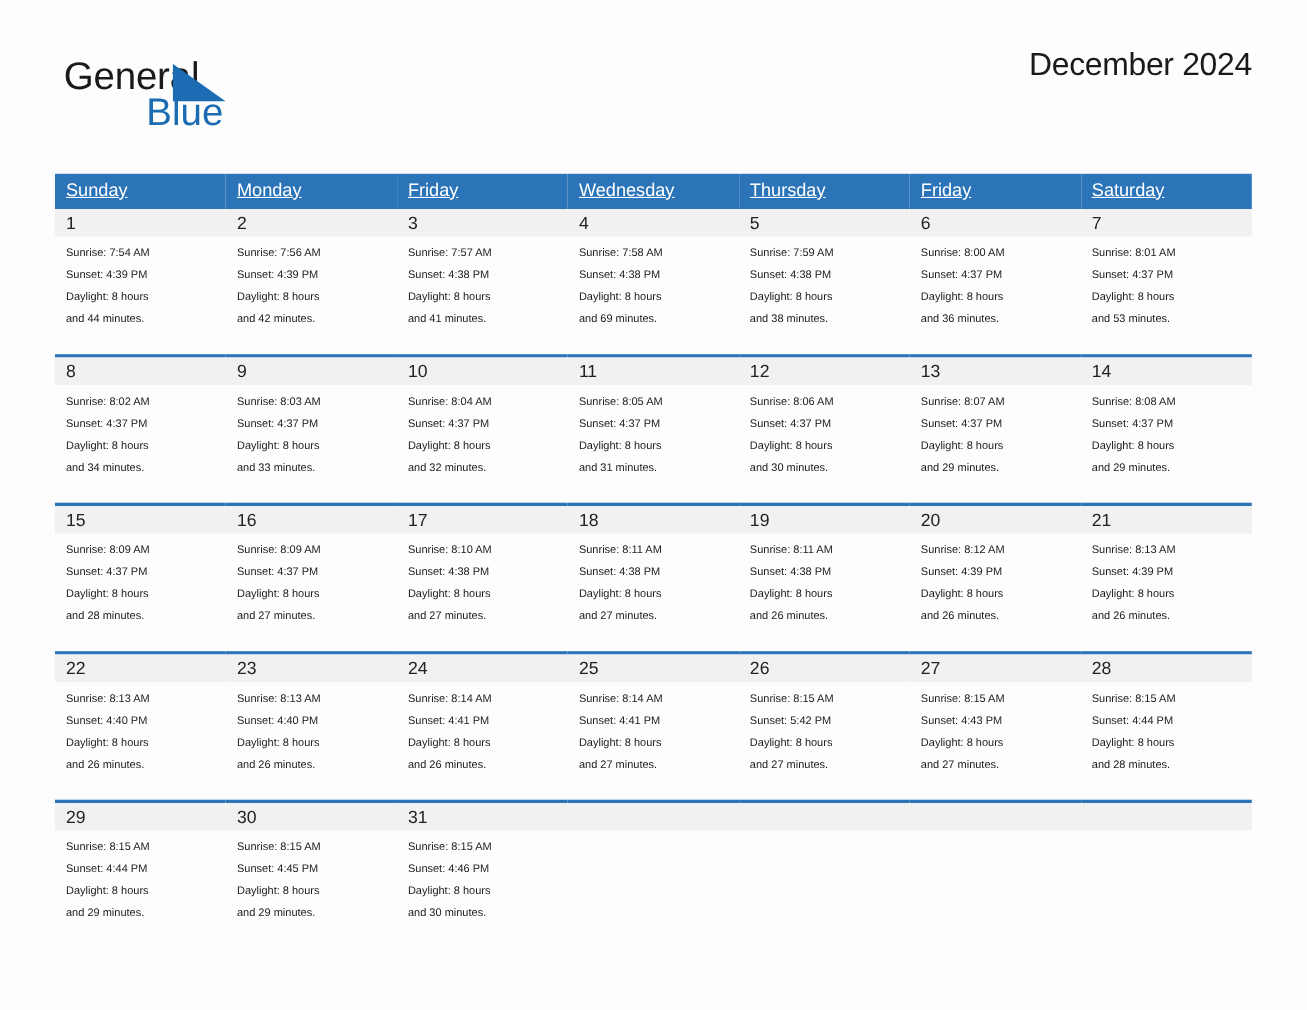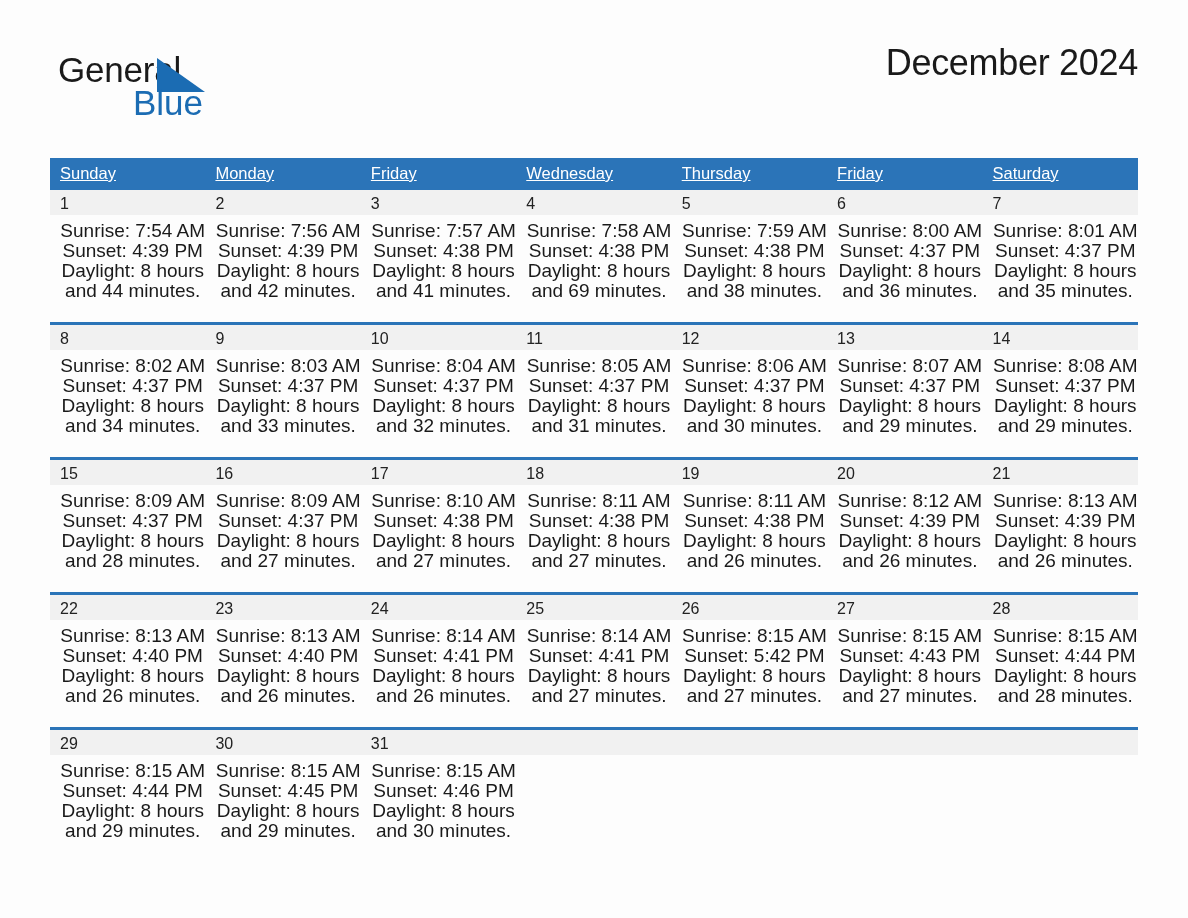--- a/index.html
+++ b/index.html
@@ -46,21 +46,21 @@
     white-space: nowrap;
   }
 
   .title-block {
     position: absolute;
     right: 0; top: 0;
     text-align: right;
     width: 700px;
   }
   .cal-title {
-    font-size: 36px;
+    font-size: 29px;
     color: #1a1a1a;
     line-height: 1.05;
     letter-spacing: -0.3px;
     white-space: nowrap;
   }
   .cal-subtitle {
     margin-top: 14px;
     font-size: 22.5px;
     color: #1a1a1a;
     white-space: nowrap;
@@ -100,24 +100,23 @@
     height: 25px;
     font-size: 16px;
     color: #222222;
     padding: 3px 0 0 10px;
     line-height: 21px;
   }
   .daynum.empty { color: transparent; }
 
   .info {
     padding: 6px 0 0 10px;
-    font-size: 19px;
+    font-size: 10px;
     color: #1a1a1a;
     line-height: 20px;
-    text-align: center;
   }
   .info div { white-space: nowrap; }
   .info.empty { visibility: hidden; }
 </style>
 </head>
 <body>
 
 <div id="page">
 
   <div class="top">
@@ -216,21 +215,21 @@
               </div>
             </div>
           </td>
           <td>
             <div class="cell-inner">
               <div class="daynum">7</div>
               <div class="info">
                 <div>Sunrise: 8:01 AM</div>
                 <div>Sunset: 4:37 PM</div>
                 <div>Daylight: 8 hours</div>
-                <div>and 35 minutes.</div>
+                <div>and 53 minutes.</div>
               </div>
             </div>
           </td>
         </tr>
         <tr class="week">
           <td>
             <div class="cell-inner">
               <div class="daynum">8</div>
               <div class="info">
                 <div>Sunrise: 8:02 AM</div>

